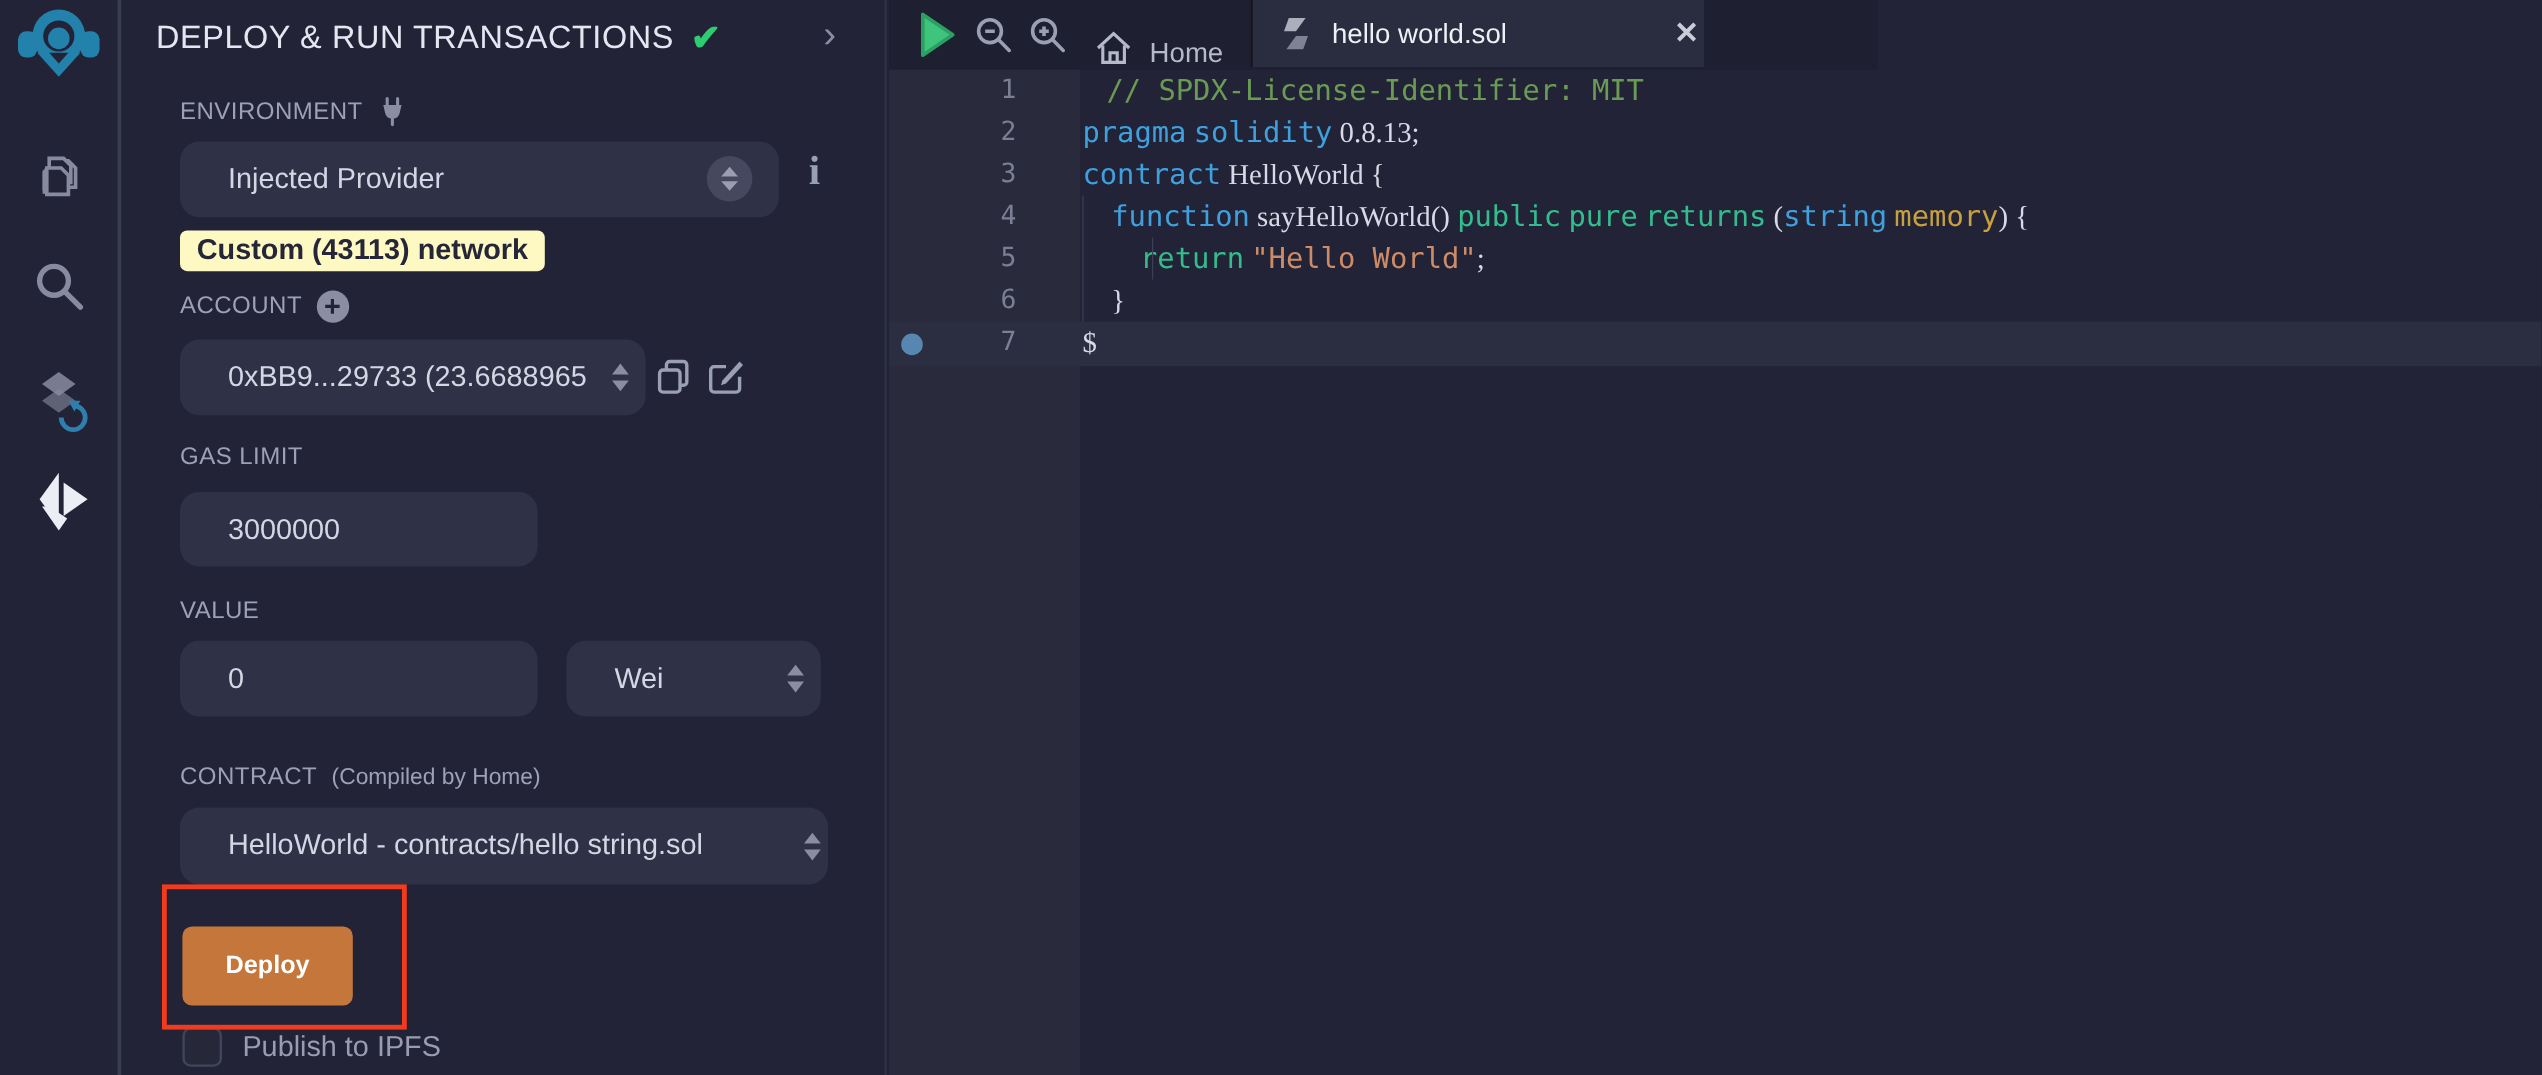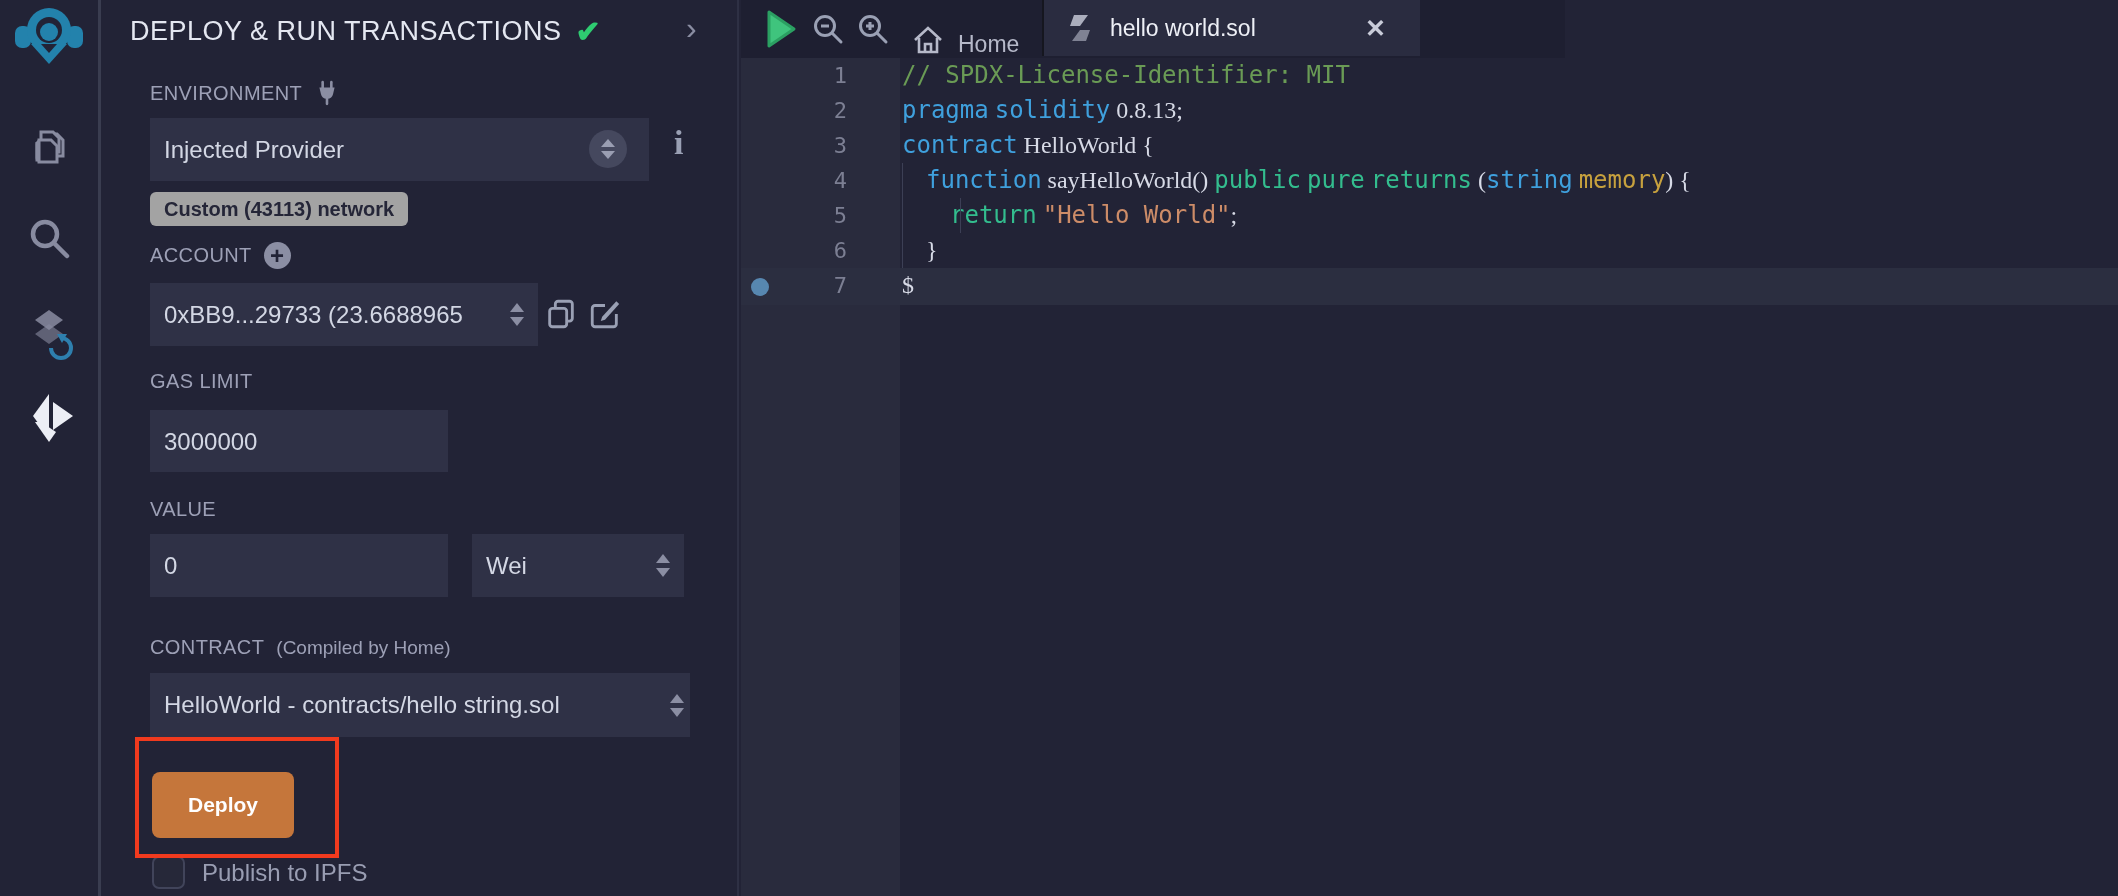--- a/index.html
+++ b/index.html
@@ -19,37 +19,37 @@
   
   .panel { position:absolute; left:104px; top:0; width:635px; height:896px;
            background:#222336; border-right:2px solid #2e3044; }
   .panel-title { position:absolute; left:26px; top:14px; font-size:27px; font-weight:500;
                  letter-spacing:.5px; color:#e4e7f1; white-space:nowrap; }
   .check { color:#2ecc71; font-size:30px; font-weight:700; margin-left:14px; vertical-align:-2px; }
   .chev-right { position:absolute; left:582px; top:10px; font-size:32px; color:#8a8da2; cursor:pointer; }
   .sec-label { position:absolute; left:46px; font-size:20px; letter-spacing:.4px; color:#9da0b6;
                display:flex; align-items:center; gap:12px; white-space:nowrap; }
   .sec-label .sub { font-size:19px; color:#9da0b6; letter-spacing:0; }
-  .sel, .inp { position:absolute; background:#2f3146; border:none; border-radius:0;
+  .sel, .inp { position:absolute; background:#2f3146; border:none; border-radius:16px;
                color:#d3d7e4; font-size:24px; font-family:"Liberation Sans", sans-serif;
-               display:flex; align-items:center; padding:0 14px; overflow:hidden; white-space:nowrap; }
+               display:flex; align-items:center; padding:0 40px; overflow:hidden; white-space:nowrap; }
   input.inp { display:block; line-height:63px; }
   .sel { cursor:pointer; }
   .sel .txt { overflow:hidden; white-space:nowrap; flex:1 1 auto; }
   .caret-circle { position:absolute; right:22px; top:12px; width:38px; height:38px; border-radius:50%;
                   background:#45485e; display:flex; flex-direction:column; align-items:center; justify-content:center; gap:4px; }
   .tri-up   { width:0; height:0; border-left:7px solid transparent; border-right:7px solid transparent; border-bottom:8px solid #9a9eb2; }
   .tri-down { width:0; height:0; border-left:7px solid transparent; border-right:7px solid transparent; border-top:8px solid #9a9eb2; }
   .dbl-caret { position:absolute; right:14px; top:0; height:100%; display:flex; flex-direction:column;
                justify-content:center; gap:5px; }
   .dbl-caret i { display:block; width:0; height:0; border-left:7px solid transparent; border-right:7px solid transparent; }
   .dbl-caret .u { border-bottom:9px solid #8b8ea3; }
   .dbl-caret .d { border-top:9px solid #8b8ea3; }
   .badge { position:absolute; left:46px; top:192px; height:34px; line-height:34px; padding:0 14px;
-           background:#a3a3a3; color:#252638; font-size:20px; font-weight:700; border-radius:6px; }
+           background:#fef9c3; color:#252638; font-size:24px; font-weight:700; border-radius:6px; }
   .info-i { position:absolute; left:570px; top:124px; font-family:"Liberation Serif", serif;
             font-weight:800; font-size:34px; color:#9aa0b4; cursor:pointer; }
   .plus-circle { width:27px; height:27px; border-radius:50%; background:#8b8ea3; color:#222336;
                  font-size:24px; font-weight:700; display:flex; align-items:center; justify-content:center;
                  line-height:1; cursor:pointer; }
   .mini-icon { position:absolute; color:#9aa0b4; cursor:pointer; }
   .deploy-btn { position:absolute; left:48px; top:772px; width:142px; height:66px;
                 background:#c5763b; border:none; border-radius:8px; color:#ffffff;
                 font-size:21px; font-weight:600; font-family:"Liberation Sans", sans-serif; cursor:pointer; }
   .annot-rect { position:absolute; left:31px; top:737px; width:204px; height:121px;
@@ -57,35 +57,35 @@
   .chkbox { position:absolute; left:48px; top:856px; width:33px; height:33px; appearance:none;
             background:#262839; border:2px solid #41445a; border-radius:7px; cursor:pointer; }
   .chk-label { position:absolute; left:98px; top:859px; font-size:24px; color:#999db2; }
   
   .editor { position:absolute; left:741px; top:0; width:1377px; height:896px; background:#222336; }
   .tabbar-bg { position:absolute; left:0; top:0; width:824px; height:58px; background:#1e1f31; }
   .tb-btn { position:absolute; top:12px; cursor:pointer; }
   .tab-home { position:absolute; left:160px; top:0; height:58px; display:flex; align-items:flex-end; gap:13px;
               color:#b6b9c9; font-size:23px; cursor:pointer; padding:0 10px; }
   .tab-file { position:absolute; left:301px; top:0; width:378px; height:56px; background:#2a2c40;
-              border-left:2px solid #15161f; display:flex; align-items:center; padding:0 34px 0 22px;
+              border-left:2px solid #15161f; display:flex; align-items:center; padding:0 4px 0 22px;
               cursor:pointer; }
   .tab-file .lbl { margin-left:16px; font-size:23px; color:#eef0f6; white-space:nowrap; }
   .tab-file .close { margin-left:auto; font-size:25px; font-weight:700; color:#c9ccd9; cursor:pointer; }
   .gutter-band { position:absolute; left:0; top:58px; width:159px; height:838px; background:#292b3d; }
   .cur-line { position:absolute; left:0; top:268px; width:1377px; height:37px; background:#2b2e40; }
   .bp-dot { position:absolute; left:10px; top:278px; width:18px; height:18px; border-radius:50%;
             background:#5787b0; cursor:pointer; }
   .gutter-nums { position:absolute; left:0; top:58px; width:106px; }
   .gutter-nums .ln { height:35px; line-height:35px; text-align:right; font-size:22px;
                      color:#7c7f93; font-family:"DejaVu Sans Mono", monospace; cursor:pointer; }
   .code-wrap { position:absolute; left:161px; top:58px; right:0; }
   .code-line { height:35px; line-height:35px; font-family:"DejaVu Sans Mono", monospace;
                font-size:24px; white-space:pre; cursor:text; }
-  .tk-comment { color:#6a9b55; }
+  .tk-comment { color:#6a9b55;margin-left:20px; }
   .tk-kblue   { color:#3fa0dd; }
   .tk-kgreen  { color:#33bd8e; }
   .tk-gold    { color:#c7a13e; }
   .tk-str     { color:#cd8c68; }
   .tk-plain   { color:#d7dae6;font-family:Liberation Serif, serif; }
   .guide { position:absolute; width:1px; background:#3c3f55; }
 </style>
 </head>
 <body>
 

